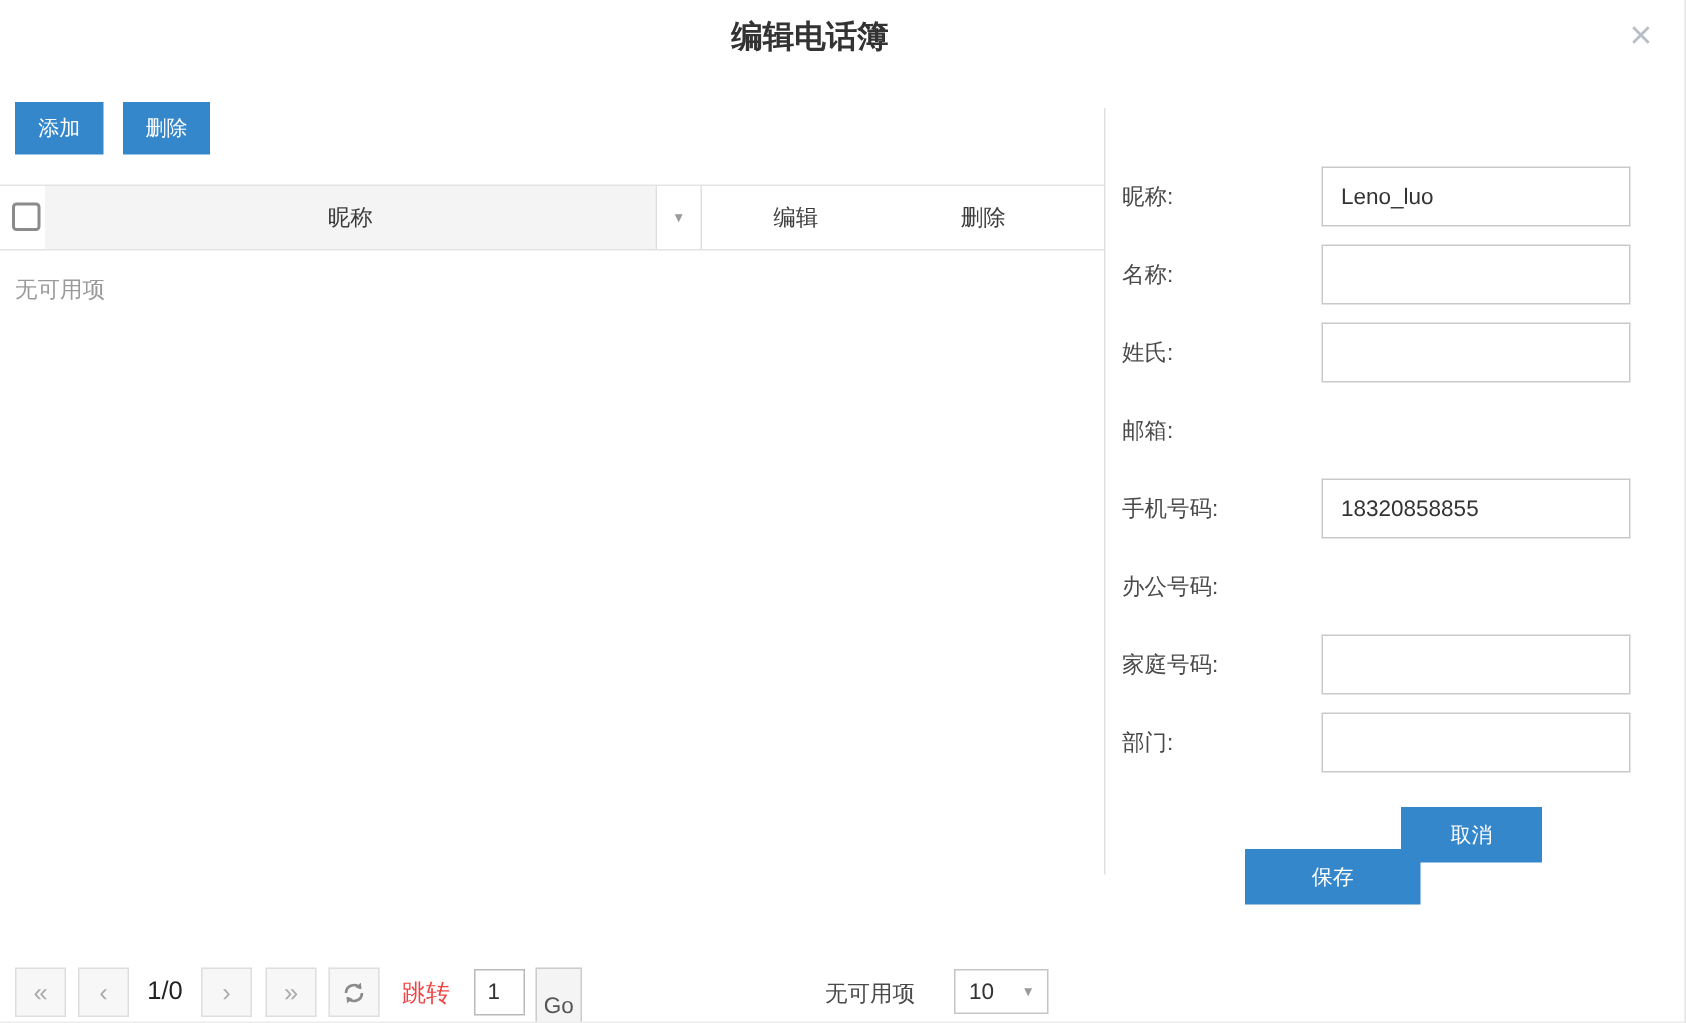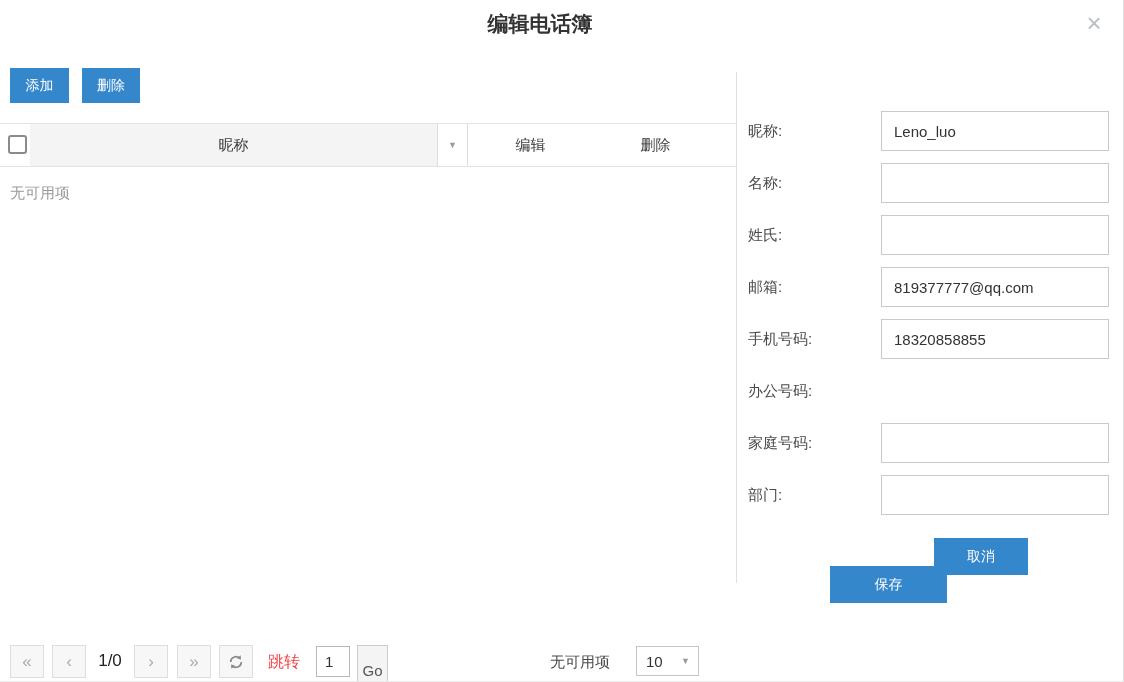--- a/index.html
+++ b/index.html
@@ -70,21 +70,21 @@
     position:absolute; left:736px; top:72px; width:1px; height:511px;
     background:#e0e0e0;
   }
 
   
   .form { position:absolute; left:748px; top:111px; width:330px; }
   .field-row { display:flex; align-items:center; height:40px; margin-bottom:12px; }
   .field-label { width:133px; font-size:15px; color:#4a4a4a; }
   .input-wrap { position:relative; width:193px; height:40px; }
   .field-input {
-    width:228px; height:40px; border:1px solid #c9c9c9; background:#fff;
+    width:206px; height:40px; border:1px solid #c9c9c9; background:#fff;
     padding:10px 12px; font-size:15px; color:#333; font-family:inherit; outline:none;
   }
   .field-input.focused { border:2px solid #3a8ac8; }
   .caret {
     position:absolute; left:48px; top:9px; width:1px; height:22px; background:#333;
   }
   .btn-save { left:830px; top:538px; width:117px; height:37px;margin-top:28px; }
   .btn-cancel { left:934px; top:538px; width:94px; height:37px; }
 
   
@@ -153,21 +153,20 @@
   <div class="field-row">
     <div class="field-label">名称:</div>
     <div class="input-wrap"><input class="field-input" value="" style=""></div>
   </div>
   <div class="field-row">
     <div class="field-label">姓氏:</div>
     <div class="input-wrap"><input class="field-input" value="" style=""></div>
   </div>
   <div class="field-row">
     <div class="field-label">邮箱:</div>
-    <div class="input-wrap"><input class="field-input" value="819377777@qq.com" style=""></div>
   </div>
   <div class="field-row">
     <div class="field-label">手机号码:</div>
     <div class="input-wrap"><input class="field-input" value="18320858855" style=""></div>
   </div>
   <div class="field-row">
     <div class="field-label">办公号码:</div>
   </div>
   <div class="field-row">
     <div class="field-label">家庭号码:</div>

